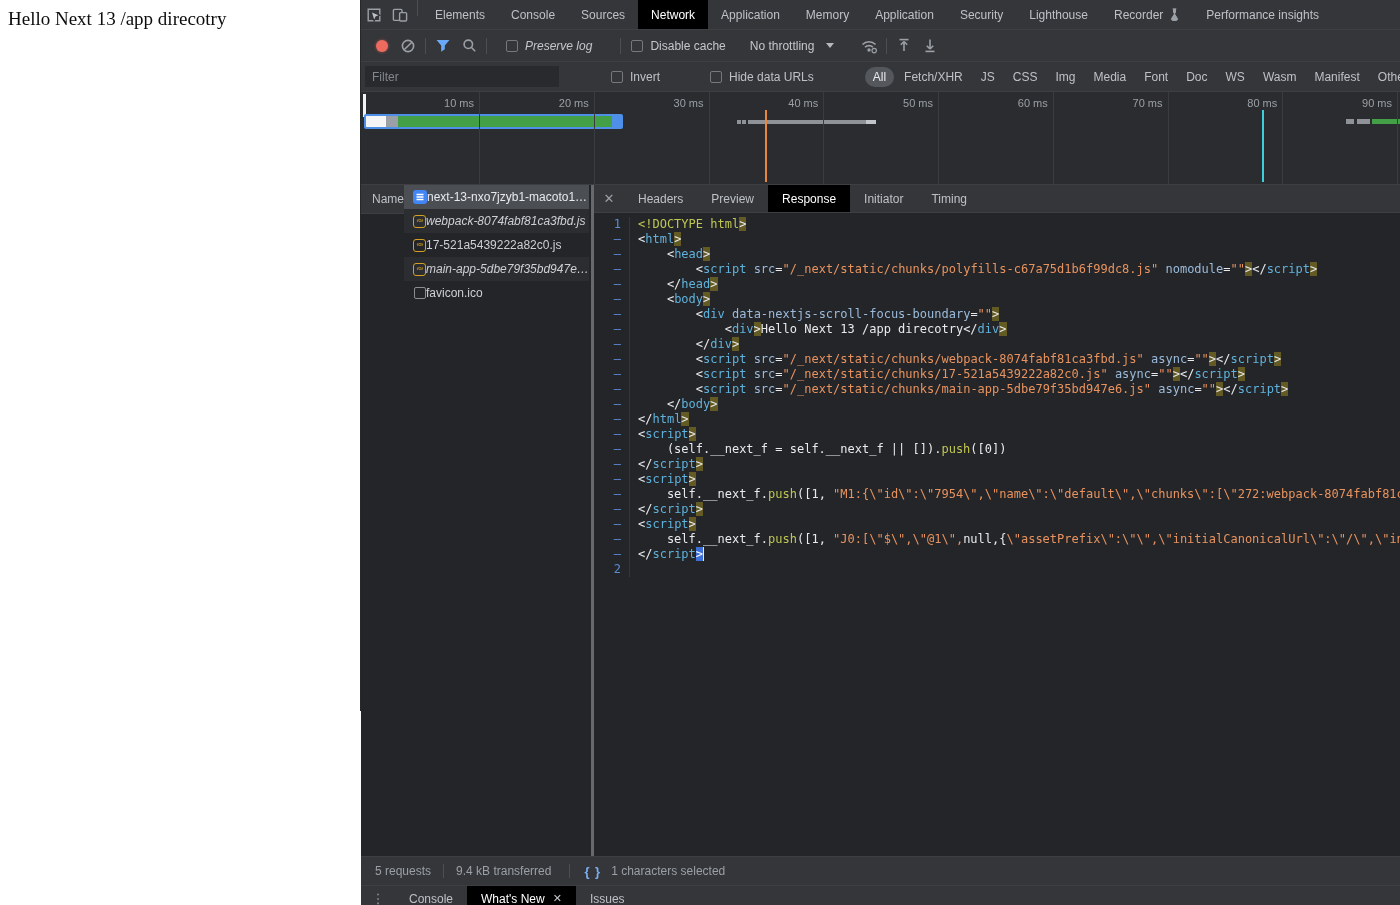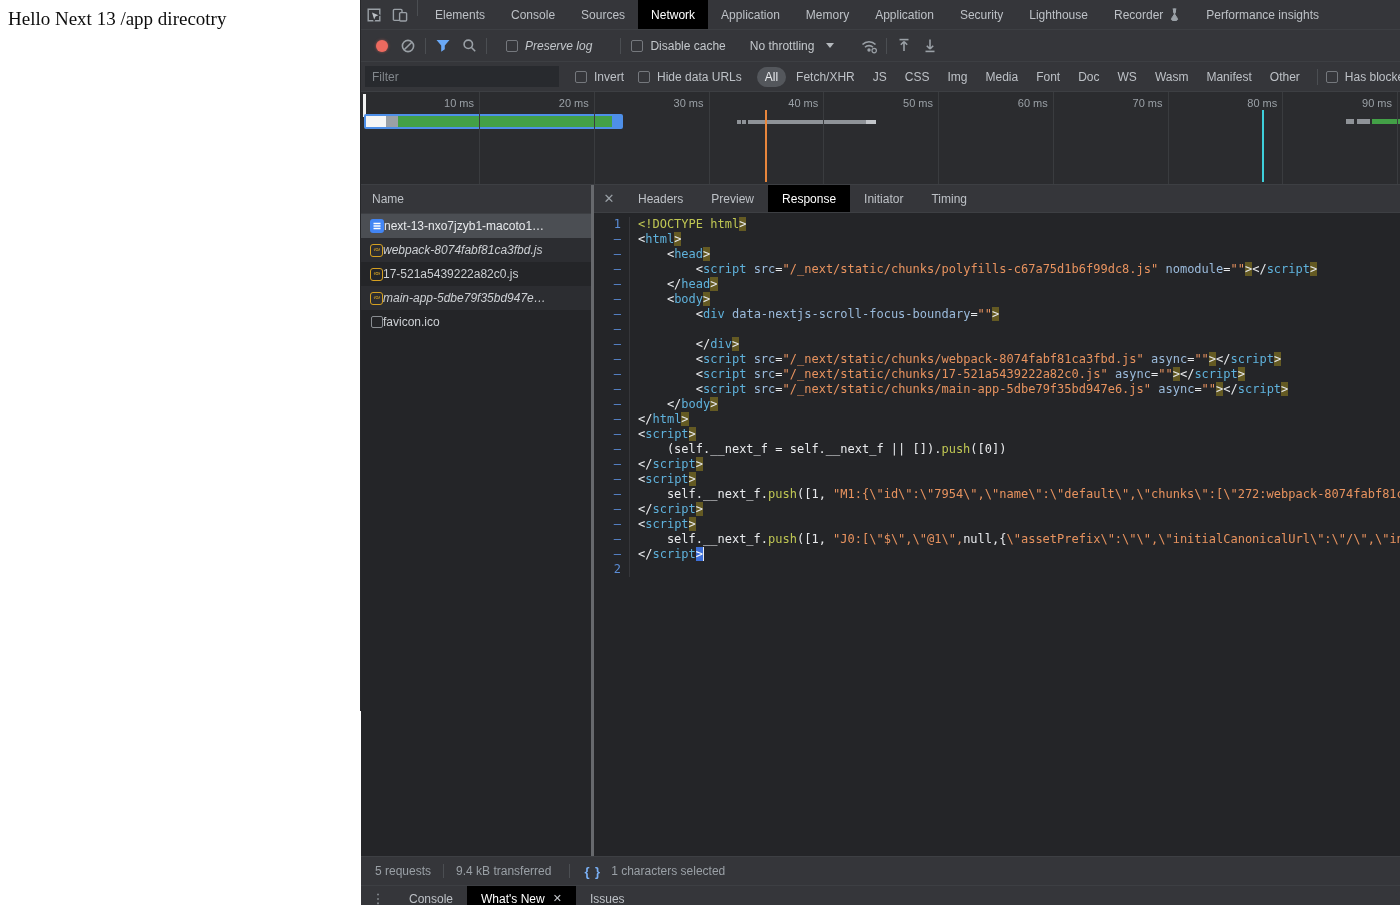--- a/index.html
+++ b/index.html
@@ -33,21 +33,21 @@
   .record-dot { width:12px; height:12px; border-radius:50%; background:#ed6a5f;
     box-shadow:0 0 3px rgba(237,106,95,.6); }
   .cb { width:12px; height:12px; border:1px solid #75787d; border-radius:2px; background:transparent;
     flex:none; margin-right:7px; }
   .tb-label { color:#c3c7cb; margin-right:10px; white-space:nowrap; }
   .caret { width:0; height:0; border-left:4px solid transparent; border-right:4px solid transparent;
     border-top:5px solid #b5b9bd; margin:0 8px 0 2px; }
 
   
   .dt-filter { top:62px; height:30px; display:flex; align-items:center; padding:0 4px;
-    border-bottom:1px solid #3d3f43; overflow:hidden; white-space:nowrap; }
+    border-bottom:1px solid #3d3f43; overflow:hidden; white-space:nowrap;gap:36px; }
   .filter-input { width:194px; height:21px; background:#282a2e; border:none; outline:none;
     color:#e8eaed; font-size:12px; padding:0 7px; margin-right:16px; flex:none;
     font-family:"Liberation Sans",sans-serif; }
   .filter-input::placeholder { color:#82878c; }
   .chk-group { display:flex; align-items:center; margin-right:14px; flex:none; }
   .ftype { padding:3px 8px; border-radius:10px; margin:0 1px; color:#bdc1c6; flex:none; }
   .ftype.active { background:#54575c; color:#e8eaed; }
 
   
   .dt-overview { top:92px; height:93px; background:#2b2c2f; border-bottom:1px solid #3d3f43; overflow:hidden; }
@@ -61,21 +61,21 @@
   .ov-dot { position:absolute; top:28px; width:4px; height:4px; background:#8f9398; }
   .ov-grayline { position:absolute; top:28px; height:4px; background:#8f9398; }
   .ov-graytail { position:absolute; top:28px; height:4px; background:#c2c5c9; }
   .vline-orange { position:absolute; top:18px; bottom:2px; width:2px; background:#e8863c; }
   .vline-teal { position:absolute; top:18px; bottom:2px; width:2px; background:#3ecfdb; }
   .fav-dash { position:absolute; top:27px; height:5px; background:#8f9398; }
   .fav-green { position:absolute; top:27px; height:5px; background:#43a047; }
 
   
   .dt-main { top:185px; height:671px; display:flex; align-items:stretch; overflow:hidden; }
-  .names { width:230px; flex:none; background:#242528; display:flex; flex-direction:column; }
+  .names { width:230px; flex:none; background:#242528; display:flex; flex-direction:row; }
   .names-header { height:29px; flex:none; background:#35363a; border-bottom:1px solid #3d3f43;
     display:flex; align-items:center; padding-left:11px; color:#bdc1c6; }
   .req-row { height:24px; flex:none; display:flex; align-items:center; gap:0; padding-left:9px;
     color:#cdd0d4; white-space:nowrap; overflow:hidden; }
   .req-row.shade { background:#2c2d31;font-style:italic; }
   .req-row.selected { background:#4b4e53; color:#e8eaed; }
   .icon-js { width:13px; height:13px; border:1.5px solid #d5a021; border-radius:3px; color:#d5a021;
     font-size:7px; line-height:10px; text-align:center; letter-spacing:-1px; flex:none; }
   .icon-file { width:12px; height:12px; border:1.5px solid #898d92; border-radius:2px; flex:none; margin-left:1px; }
   .splitter { width:3px; flex:none; background:#67696d; }
@@ -336,21 +336,21 @@
             </span>
         </div>
         <div class="code">
             <div class="code-line"><span class="gutter">1</span><span class="line-content"><span class="tk-doc">&lt;!DOCTYPE html</span><span class="tk-hl">&gt;</span></span></div>
             <div class="code-line"><span class="gutter">–</span><span class="line-content"><span class="tk-p">&lt;</span><span class="tk-tag">html</span><span class="tk-hl">&gt;</span></span></div>
             <div class="code-line"><span class="gutter">–</span><span class="line-content"><span class="tk-p">    &lt;</span><span class="tk-tag">head</span><span class="tk-hl">&gt;</span></span></div>
             <div class="code-line"><span class="gutter">–</span><span class="line-content"><span class="tk-p">        &lt;</span><span class="tk-tag">script</span><span class="tk-p"> </span><span class="tk-attr">src</span><span class="tk-p">=</span><span class="tk-str">"/_next/static/chunks/polyfills-c67a75d1b6f99dc8.js"</span><span class="tk-p"> </span><span class="tk-attr">nomodule</span><span class="tk-p">=</span><span class="tk-str">""</span><span class="tk-hl">&gt;</span><span class="tk-p">&lt;/</span><span class="tk-tag">script</span><span class="tk-hl">&gt;</span></span></div>
             <div class="code-line"><span class="gutter">–</span><span class="line-content"><span class="tk-p">    &lt;/</span><span class="tk-tag">head</span><span class="tk-hl">&gt;</span></span></div>
             <div class="code-line"><span class="gutter">–</span><span class="line-content"><span class="tk-p">    &lt;</span><span class="tk-tag">body</span><span class="tk-hl">&gt;</span></span></div>
             <div class="code-line"><span class="gutter">–</span><span class="line-content"><span class="tk-p">        &lt;</span><span class="tk-tag">div</span><span class="tk-p"> </span><span class="tk-attr">data-nextjs-scroll-focus-boundary</span><span class="tk-p">=</span><span class="tk-str">""</span><span class="tk-hl">&gt;</span></span></div>
-            <div class="code-line"><span class="gutter">–</span></div>
+            <div class="code-line"><span class="gutter">–</span><span class="line-content"><span class="tk-p">            &lt;</span><span class="tk-tag">div</span><span class="tk-hl">&gt;</span><span class="tk-p">Hello Next 13 /app direcotry</span><span class="tk-p">&lt;/</span><span class="tk-tag">div</span><span class="tk-hl">&gt;</span></span></div>
             <div class="code-line"><span class="gutter">–</span><span class="line-content"><span class="tk-p">        &lt;/</span><span class="tk-tag">div</span><span class="tk-hl">&gt;</span></span></div>
             <div class="code-line"><span class="gutter">–</span><span class="line-content"><span class="tk-p">        &lt;</span><span class="tk-tag">script</span><span class="tk-p"> </span><span class="tk-attr">src</span><span class="tk-p">=</span><span class="tk-str">"/_next/static/chunks/webpack-8074fabf81ca3fbd.js"</span><span class="tk-p"> </span><span class="tk-attr">async</span><span class="tk-p">=</span><span class="tk-str">""</span><span class="tk-hl">&gt;</span><span class="tk-p">&lt;/</span><span class="tk-tag">script</span><span class="tk-hl">&gt;</span></span></div>
             <div class="code-line"><span class="gutter">–</span><span class="line-content"><span class="tk-p">        &lt;</span><span class="tk-tag">script</span><span class="tk-p"> </span><span class="tk-attr">src</span><span class="tk-p">=</span><span class="tk-str">"/_next/static/chunks/17-521a5439222a82c0.js"</span><span class="tk-p"> </span><span class="tk-attr">async</span><span class="tk-p">=</span><span class="tk-str">""</span><span class="tk-hl">&gt;</span><span class="tk-p">&lt;/</span><span class="tk-tag">script</span><span class="tk-hl">&gt;</span></span></div>
             <div class="code-line"><span class="gutter">–</span><span class="line-content"><span class="tk-p">        &lt;</span><span class="tk-tag">script</span><span class="tk-p"> </span><span class="tk-attr">src</span><span class="tk-p">=</span><span class="tk-str">"/_next/static/chunks/main-app-5dbe79f35bd947e6.js"</span><span class="tk-p"> </span><span class="tk-attr">async</span><span class="tk-p">=</span><span class="tk-str">""</span><span class="tk-hl">&gt;</span><span class="tk-p">&lt;/</span><span class="tk-tag">script</span><span class="tk-hl">&gt;</span></span></div>
             <div class="code-line"><span class="gutter">–</span><span class="line-content"><span class="tk-p">    &lt;/</span><span class="tk-tag">body</span><span class="tk-hl">&gt;</span></span></div>
             <div class="code-line"><span class="gutter">–</span><span class="line-content"><span class="tk-p">&lt;/</span><span class="tk-tag">html</span><span class="tk-hl">&gt;</span></span></div>
             <div class="code-line"><span class="gutter">–</span><span class="line-content"><span class="tk-p">&lt;</span><span class="tk-tag">script</span><span class="tk-hl">&gt;</span></span></div>
             <div class="code-line"><span class="gutter">–</span><span class="line-content"><span class="tk-p">    (self.__next_f = self.__next_f || []).</span><span class="tk-fn">push</span><span class="tk-p">([0])</span></span></div>
             <div class="code-line"><span class="gutter">–</span><span class="line-content"><span class="tk-p">&lt;/</span><span class="tk-tag">script</span><span class="tk-hl">&gt;</span></span></div>
             <div class="code-line"><span class="gutter">–</span><span class="line-content"><span class="tk-p">&lt;</span><span class="tk-tag">script</span><span class="tk-hl">&gt;</span></span></div>

